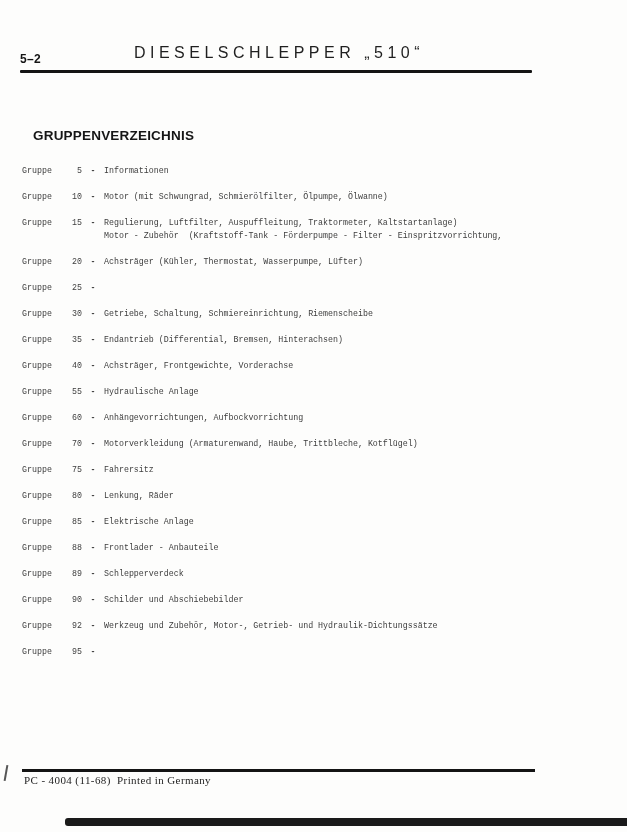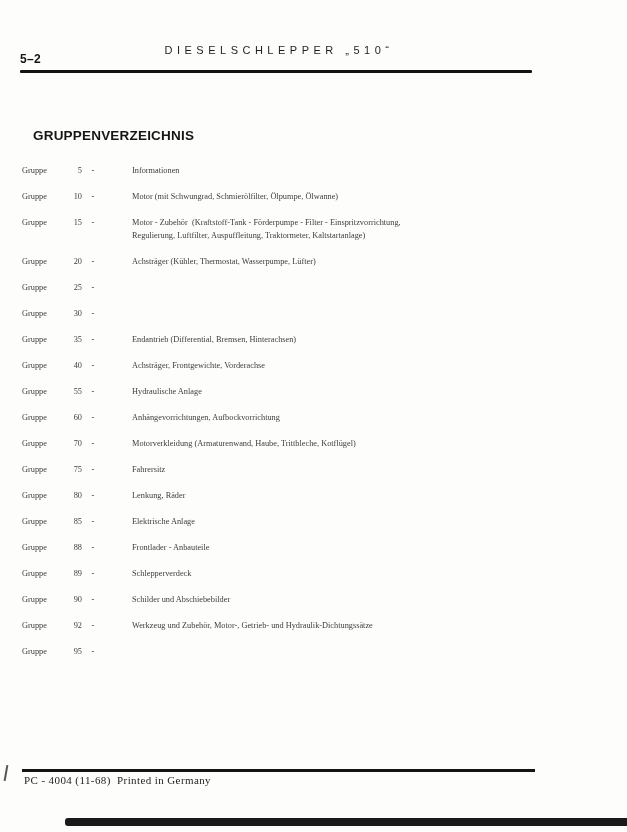--- a/index.html
+++ b/index.html
@@ -26,21 +26,21 @@
     font-weight: bold;
     letter-spacing: 0.3px;
     color: #141414;
   }
   .doc-title {
     position: absolute;
     left: 0;
     top: 44px;
     width: 558px;
     text-align: center;
-    font-size: 11px;
+    font-size: 16px;
     letter-spacing: 4.5px;
     color: #1f1f1f;
   }
   .header-rule {
     position: absolute;
     left: 20px;
     top: 70px;
     width: 512px;
     height: 3px;
     background: #141414;
@@ -58,36 +58,36 @@
     letter-spacing: 0.2px;
     color: #161616;
   }
 
   
   .group-list {
     position: absolute;
     left: 0;
     top: 164px;
     right: 0;
-    font-family: Liberation Serif, serif;
+    font-family: Liberation Mono, monospace;
     font-size: 8.3px;
     color: #3d3d3d;
   }
   .g-row {
     display: flex;
     align-items: flex-start;
     padding-left: 22px;
     margin-bottom: 13px;
     line-height: 13px;
   }
   .g-label { width: 40px; flex: none; }
   .g-num   { width: 20px; flex: none; text-align: right; }
   .g-dash  { width: 22px; flex: none; text-align: center; font-weight: bold; }
   .g-desc  { flex: 1; }
-  .g-desc .g-line { white-space: pre; line-height: 13px; margin-left: 28px; }
+  .g-desc .g-line { white-space: pre; line-height: 13px; }
 
   
   .footer-tick {
     position: absolute;
     left: 5px;
     top: 765px;
     width: 1.5px;
     height: 16px;
     background: #555;
     transform: rotate(10deg);
@@ -150,41 +150,44 @@
         <span class="g-dash">-</span>
         <span class="g-desc">
           <div class="g-line">Motor (mit Schwungrad, Schmierölfilter, Ölpumpe, Ölwanne)</div>
         </span>
       </div>
       <div class="g-row">
         <span class="g-label">Gruppe</span>
         <span class="g-num">15</span>
         <span class="g-dash">-</span>
         <span class="g-desc">
+          <div class="g-line">Regulierung, Luftfilter, Auspuffleitung, Traktormeter, Kaltstartanlage)</div>
           <div class="g-line">Motor - Zubehör  (Kraftstoff-Tank - Förderpumpe - Filter - Einspritzvorrichtung,</div>
-          <div class="g-line">Regulierung, Luftfilter, Auspuffleitung, Traktormeter, Kaltstartanlage)</div>
         </span>
       </div>
       <div class="g-row">
         <span class="g-label">Gruppe</span>
         <span class="g-num">20</span>
         <span class="g-dash">-</span>
         <span class="g-desc">
           <div class="g-line">Achsträger (Kühler, Thermostat, Wasserpumpe, Lüfter)</div>
         </span>
       </div>
       <div class="g-row">
         <span class="g-label">Gruppe</span>
         <span class="g-num">25</span>
         <span class="g-dash">-</span>
       </div>
       <div class="g-row">
         <span class="g-label">Gruppe</span>
         <span class="g-num">30</span>
         <span class="g-dash">-</span>
+        <span class="g-desc">
+          <div class="g-line">Getriebe, Schaltung, Schmiereinrichtung, Riemenscheibe</div>
+        </span>
       </div>
       <div class="g-row">
         <span class="g-label">Gruppe</span>
         <span class="g-num">35</span>
         <span class="g-dash">-</span>
         <span class="g-desc">
           <div class="g-line">Endantrieb (Differential, Bremsen, Hinterachsen)</div>
         </span>
       </div>
       <div class="g-row">

